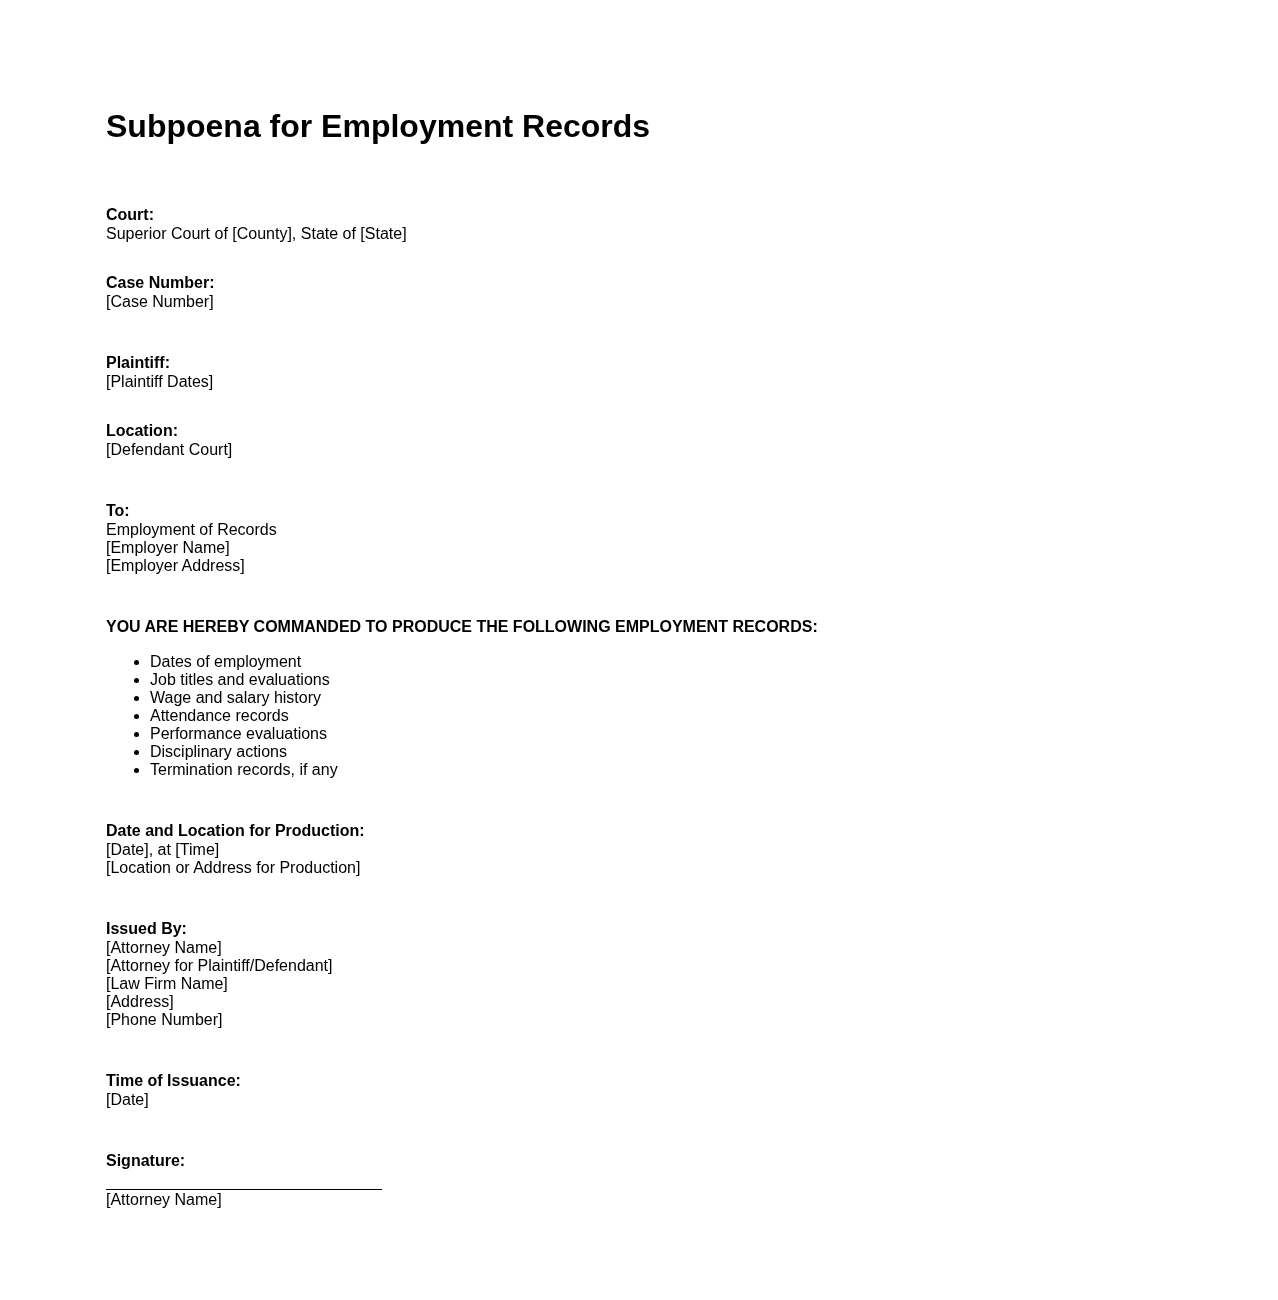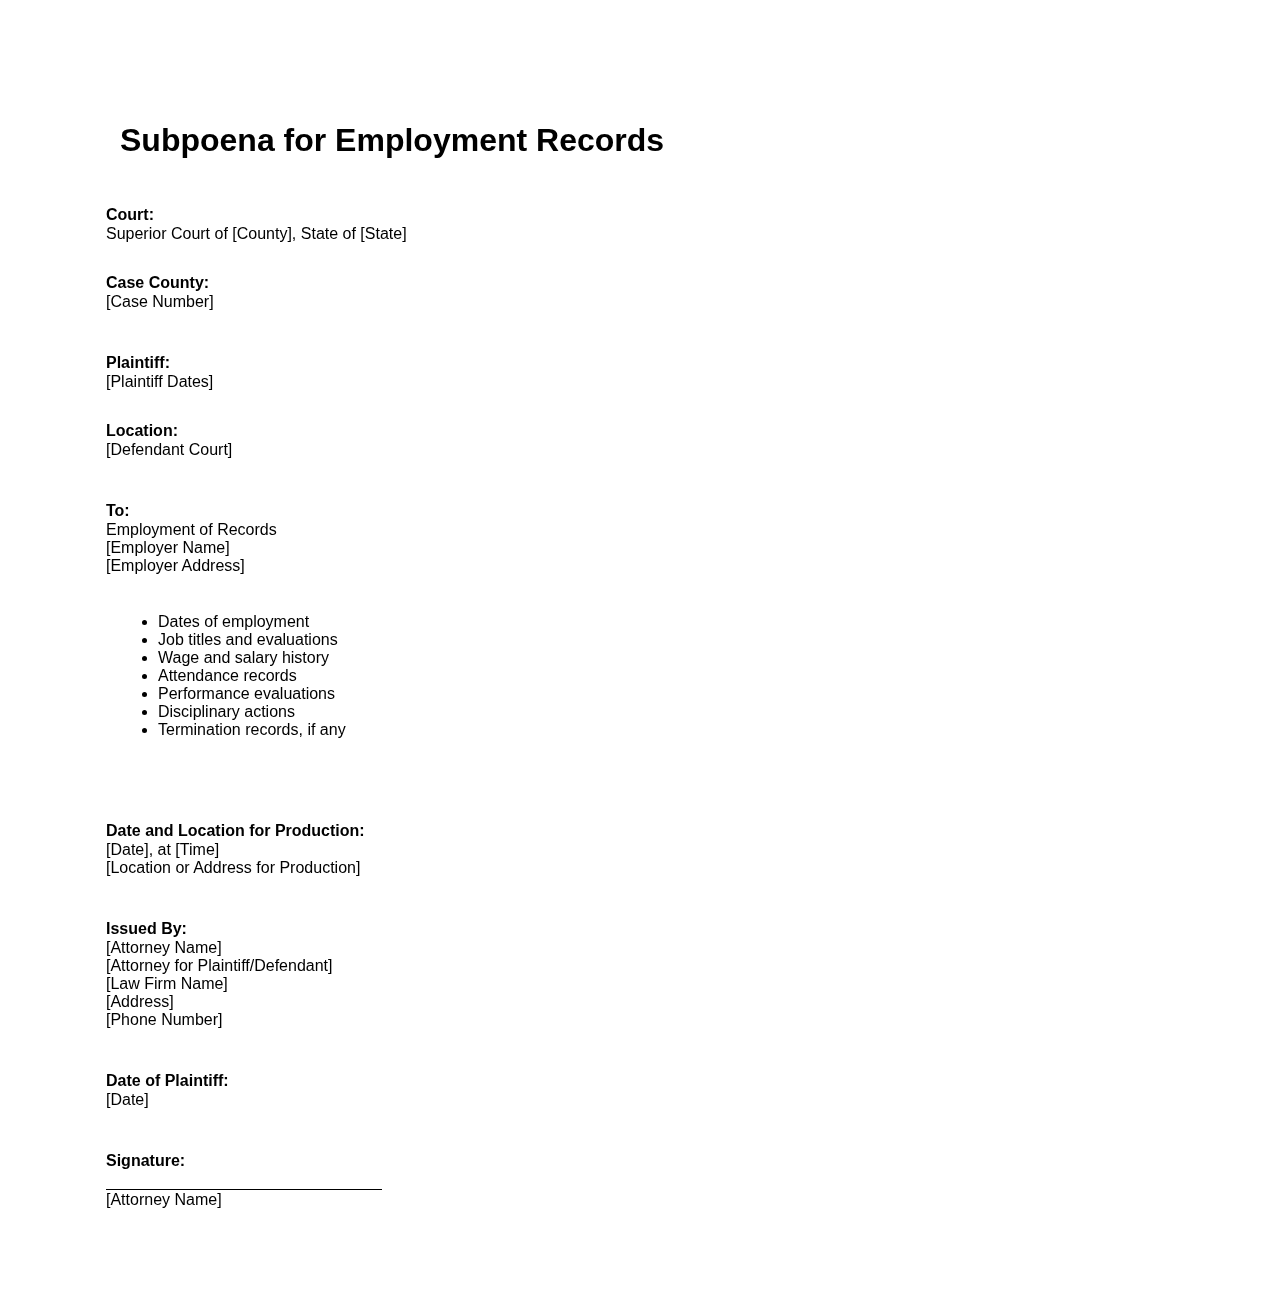--- a/index.html
+++ b/index.html
@@ -2,43 +2,43 @@
 <html><head>
 <meta charset="utf-8">
 <style>
   html, body { margin: 0; padding: 0; background: #ffffff; }
   body {
     width: 1278px; height: 1300px; position: relative; overflow: hidden;
     font-family: "Liberation Sans", sans-serif; color: #000; font-size: 16px;
   }
   .page { position: absolute; left: 106px; top: 0; width: 1100px; }
   h1 {
-    position: absolute; left: 0; top: 104px; margin: 14px;
+    position: absolute; left: 0; top: 104px; margin: 0;
     font-size: 32px; font-weight: bold; line-height: 44px; white-space: nowrap;
   }
   .section { position: absolute; left: 0; margin: 0; }
   .label { font-weight: bold; line-height: 20px; display: block; white-space: nowrap; margin-top: 20px; }
   .line { line-height: 18px; display: block; white-space: nowrap; }
-  ul { margin: 12px; padding-left: 40px; }
+  ul { margin: 4px; padding-left: 40px; }
   ul li { line-height: 18px; white-space: nowrap; }
   .sigline { display: block; width: 276px; height: 0; border-bottom: 1px solid #000; margin-top: 18px; margin-bottom: 1px; }
 </style>
 </head>
 <body>
 
 <div class="page">
   <h1>Subpoena for Employment Records</h1>
 
   <div class="section" style="top:185px">
     <span class="label">Court:</span>
     <span class="line">Superior Court of [County], State of [State]</span>
   </div>
 
   <div class="section" style="top:253px">
-    <span class="label">Case County:</span>
+    <span class="label">Case Number:</span>
     <span class="line">[Case Number]</span>
   </div>
 
   <div class="section" style="top:333px">
     <span class="label">Plaintiff:</span>
     <span class="line">[Plaintiff Dates]</span>
   </div>
 
   <div class="section" style="top:401px">
     <span class="label">Location:</span>
@@ -46,20 +46,21 @@
   </div>
 
   <div class="section" style="top:481px">
     <span class="label">To:</span>
     <span class="line">Employment of Records</span>
     <span class="line">[Employer Name]</span>
     <span class="line">[Employer Address]</span>
   </div>
 
   <div class="section" style="top:597px">
+    <span class="label">YOU ARE HEREBY COMMANDED TO PRODUCE THE FOLLOWING EMPLOYMENT RECORDS:</span>
     <ul style="margin-top:16px">
       <li>Dates of employment</li>
       <li>Job titles and evaluations</li>
       <li>Wage and salary history</li>
       <li>Attendance records</li>
       <li>Performance evaluations</li>
       <li>Disciplinary actions</li>
       <li>Termination records, if any</li>
     </ul>
   </div>
@@ -73,21 +74,21 @@
   <div class="section" style="top:899px">
     <span class="label">Issued By:</span>
     <span class="line">[Attorney Name]</span>
     <span class="line">[Attorney for Plaintiff/Defendant]</span>
     <span class="line">[Law Firm Name]</span>
     <span class="line">[Address]</span>
     <span class="line">[Phone Number]</span>
   </div>
 
   <div class="section" style="top:1051px">
-    <span class="label">Date of Plaintiff:</span>
+    <span class="label">Time of Issuance:</span>
     <span class="line">[Date]</span>
   </div>
 
   <div class="section" style="top:1131px">
     <span class="label">Signature:</span>
     <span class="sigline"></span>
     <span class="line">[Attorney Name]</span>
   </div>
 </div>
 

